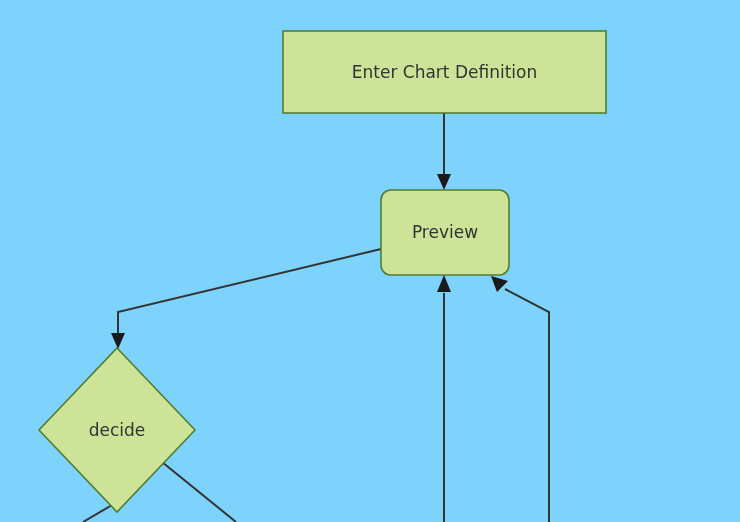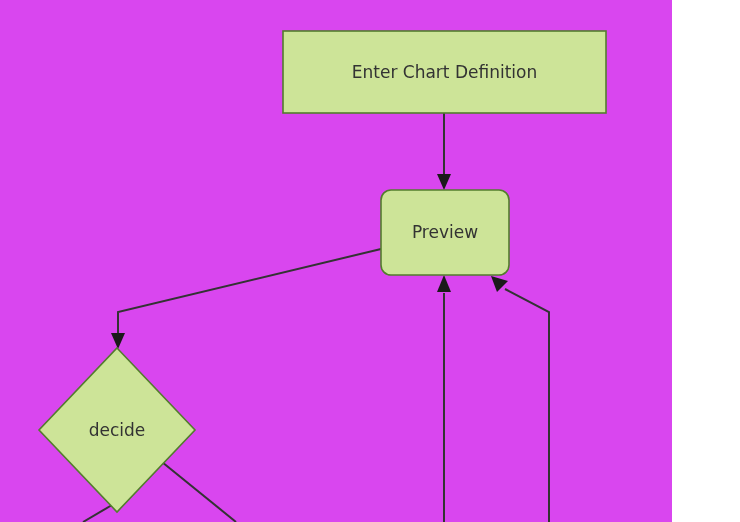--- a/index.html
+++ b/index.html
@@ -8,23 +8,23 @@
     background: #ffffff;
   }
   body {
     width: 740px;
     height: 522px;
     overflow: hidden;
     font-family: "DejaVu Sans", "Liberation Sans", sans-serif;
   }
   #diagram-root {
     position: relative;
-    width: 672px;
+    width: 740px;
     height: 522px;
-    background: #d946ef;
+    background: #7dd3fc;
     text-decoration: underline;
   }
   #flow-svg {
     display: block;
     width: 740px;
     height: 522px;
   }
   .node-shape {
     stroke-width: 1.6px;
   }

